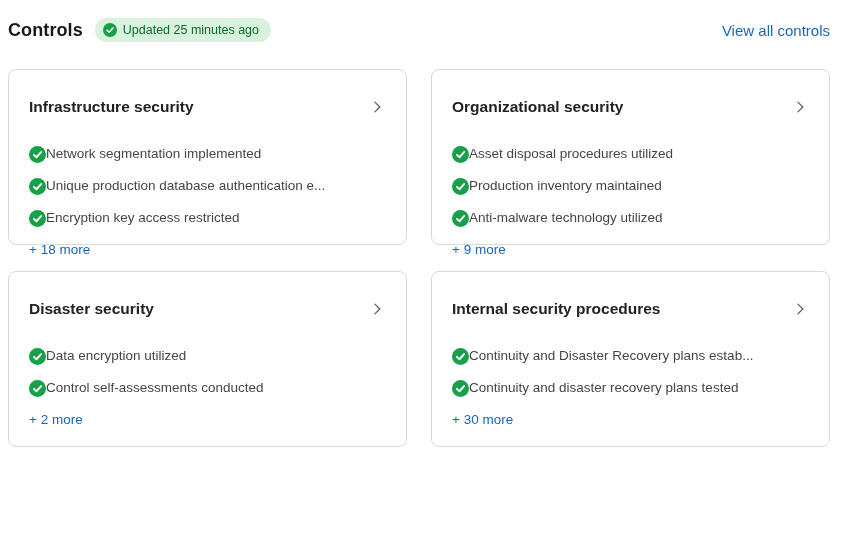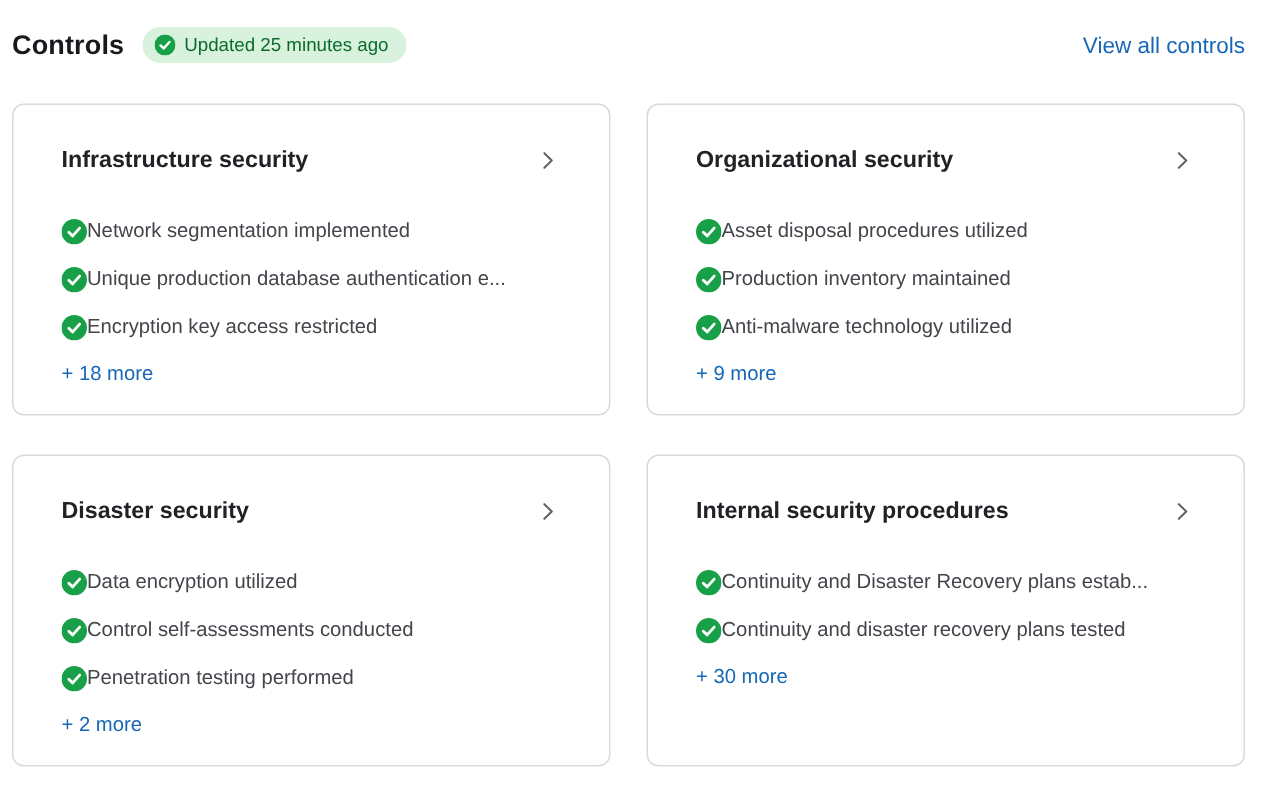--- a/index.html
+++ b/index.html
@@ -30,21 +30,21 @@
     font-size:12.5px;font-weight:500;line-height:1;
   }
   .badge svg{display:block;}
   .view-all{
     margin-left:auto;color:var(--accent);font-size:15px;text-decoration:none;cursor:pointer;
   }
   
   .grid{display:grid;grid-template-columns:1fr 1fr;column-gap:24px;row-gap:26px;}
   .card{
     border:1px solid var(--card-border);border-radius:8px;background:#fff;
-    height:208px;padding:26px 32px 20px;cursor:pointer;
+    height:176px;padding:26px 20px 20px;cursor:pointer;
   }
   .card-head{display:flex;align-items:center;justify-content:space-between;height:22px;margin-bottom:26px;}
   .card-title{font-size:15.5px;font-weight:600;color:var(--title);}
   .chevron{display:flex;align-items:center;}
   .item{display:flex;align-items:center;height:20px;margin-bottom:12px;}
   .item-label{
     font-size:13.5px;color:var(--item-text);line-height:20px;
     white-space:nowrap;overflow:hidden;
   }
   .check{flex:0 0 auto;display:flex;}
@@ -172,29 +172,20 @@
       </div>
       <div class="item">
         <span class="check">
             <svg width="17" height="17" viewBox="0 0 16 16">
               <circle cx="8" cy="8" r="8" fill="#18a048"></circle>
               <path d="M4.6 8.3 L7 10.6 L11.4 5.7" stroke="#fff" stroke-width="1.8" fill="none" stroke-linecap="round" stroke-linejoin="round"></path>
             </svg>
           </span>
         <span class="item-label">Control self-assessments conducted</span>
       </div>
-      <div class="item">
-        <span class="check">
-            <svg width="17" height="17" viewBox="0 0 16 16">
-              <circle cx="8" cy="8" r="8" fill="#18a048"></circle>
-              <path d="M4.6 8.3 L7 10.6 L11.4 5.7" stroke="#fff" stroke-width="1.8" fill="none" stroke-linecap="round" stroke-linejoin="round"></path>
-            </svg>
-          </span>
-        <span class="item-label">Penetration testing performed</span>
-      </div>
       <a class="more-link">+ 2 more</a>
     </div>
 
     <div class="card">
       <div class="card-head">
         <span class="card-title">Internal security procedures</span>
         <span class="chevron">
           <svg width="18" height="18" viewBox="0 0 24 24">
               <path d="M9.2 5.5 L15.8 12 L9.2 18.5" stroke="#5f6368" stroke-width="1.8" fill="none" stroke-linecap="round" stroke-linejoin="round"></path>
             </svg>

